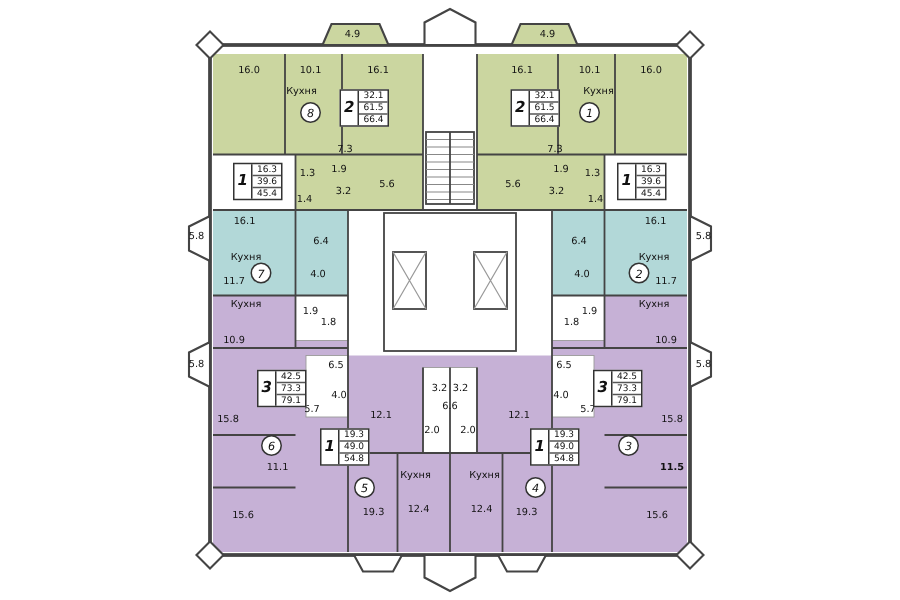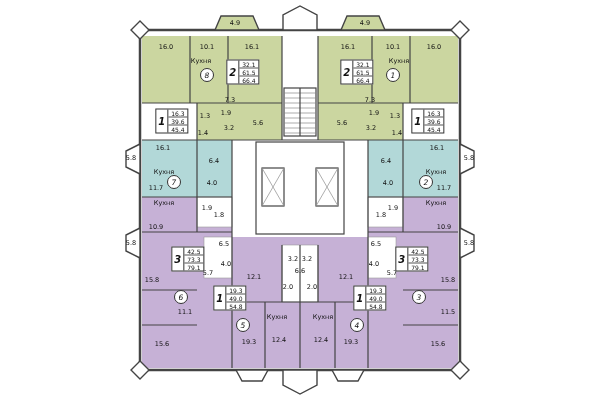--- a/index.html
+++ b/index.html
@@ -164,21 +164,21 @@
       <span class="lbl" style="left: 300px; top: 271px;">6.6</span>
       <span class="lbl" style="left: 293px; top: 259px;">3.2</span>
       <span class="lbl" style="left: 307px; top: 259px;">3.2</span>
       <span class="lbl" style="left: 288px; top: 287px;">2.0</span>
       <span class="lbl" style="left: 312px; top: 287px;">2.0</span>
       <span class="lbl" style="left: 254px; top: 277px;">12.1</span>
       <span class="lbl" style="left: 346px; top: 277px;">12.1</span>
       <span class="lbl" style="left: 152px; top: 280px;">15.8</span>
       <span class="lbl" style="left: 448px; top: 280px;">15.8</span>
       <span class="lbl" style="left: 152px; top: 312px; margin-left: 33px;">11.1</span>
-      <span class="lbl" style="left: 448px; top: 312px;">11.5</span>
+      <span class="lbl" style="left: 448px; top: 312px; font-weight: bold;">11.5</span>
       <span class="lbl" style="left: 277px; top: 317px;">Кухня</span>
       <span class="lbl" style="left: 323px; top: 317px;">Кухня</span>
       <span class="lbl" style="left: 279px; top: 340px;">12.4</span>
       <span class="lbl" style="left: 321px; top: 340px;">12.4</span>
       <span class="lbl" style="left: 249px; top: 342px;">19.3</span>
       <span class="lbl" style="left: 351px; top: 342px;">19.3</span>
       <span class="lbl" style="left: 162px; top: 344px;">15.6</span>
       <span class="lbl" style="left: 438px; top: 344px;">15.6</span>
       <div class="apt" style="left: 207px; top: 75px;">8</div>
       <div class="apt" style="left: 393px; top: 75px;">1</div>

